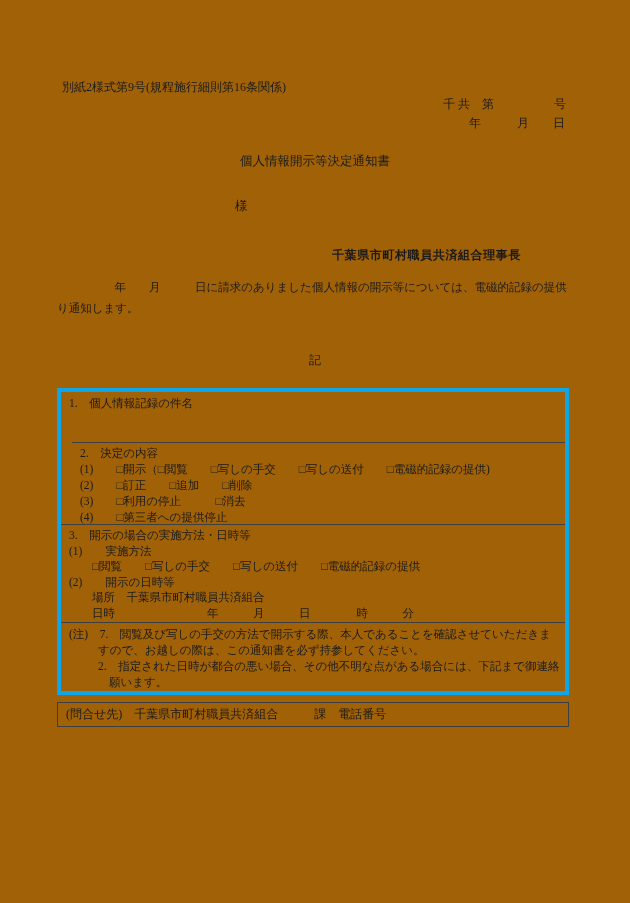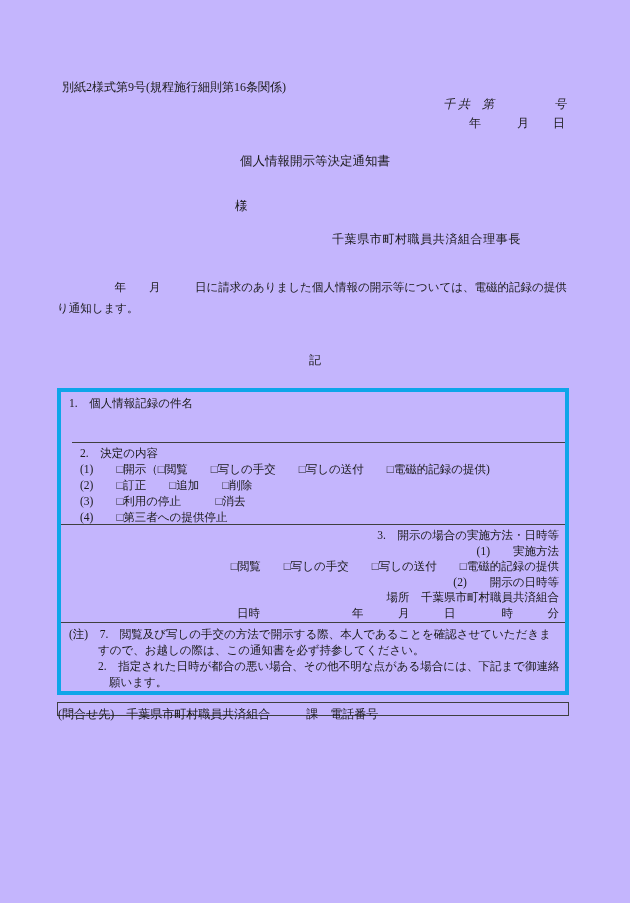--- a/index.html
+++ b/index.html
@@ -1,59 +1,60 @@
 <!DOCTYPE html>
 <html><head>
 <meta charset="utf-8">
 <style>
   html,body{margin:0;padding:0;background:#ffffff;}
   .page{
     position:relative;
     width:630px;height:903px;
-    background:#c4b5fd;
+    background:#a16207;
     color:#1a1a1a;
     font-family:"Liberation Serif","DejaVu Serif",serif;
     overflow:hidden;
   }
   .abs{position:absolute;white-space:nowrap;}
   .form-label{left:62px;top:79px;font-size:12px;}
-  .doc-number{right:64px;top:96px;font-size:12px;text-align:right;font-style:italic;}
+  .doc-number{right:64px;top:96px;font-size:12px;text-align:right;}
   .date-line{right:65px;top:115px;font-size:12px;text-align:right;}
   .title{left:0;width:100%;top:153px;text-align:center;font-size:12.5px;}
   .addressee{left:235px;top:198px;font-size:12.5px;}
-  .issuer{right:109px;top:231px;font-size:12px;letter-spacing:0.6px;}
+  .issuer{right:109px;top:247px;font-size:12px;letter-spacing:0.6px;font-weight:bold;}
   .body-par{left:57px;top:277px;width:520px;font-size:11.5px;line-height:21px;}
   .body-par .bline{white-space:nowrap;}
   .ki{left:0;width:100%;top:352px;text-align:center;font-size:12px;}
   .main-table{
     left:57px;top:388px;width:512px;
     box-sizing:border-box;
     border:4px solid #0ea5e9;
     font-size:11.5px;
   }
   .trow{
     box-sizing:border-box;
     border-top:1px solid #3f3f3f;
     padding:3px 6px 0 8px;
     line-height:16px;
     overflow:hidden;
   }
   .trow:first-child{border-top:none;}
   .trow .tline{white-space:nowrap;}
   .row-subject{height:50px;}
   .row-decision{height:82px;padding-top:2px;margin-left:11px;}
-  .row-method{height:98px;line-height:15.5px;text-align:right;}
+  .row-method{height:98px;line-height:15.5px;}
   .row-note{height:69px;}
   .ind-cont{padding-left:29px;}
   .ind-cont2{padding-left:40px;}
   .contact-box{
-    left:57px;top:702px;width:512px;height:14px;
+    left:57px;top:702px;width:512px;height:25px;
     box-sizing:border-box;
     border:1px solid #3f3f3f;
     font-size:12px;line-height:22px;
+    padding-left:8px;
   }
 </style>
 </head>
 <body>
 
 <div class="page">
 
   <div class="abs form-label">別紙2様式第9号(規程施行細則第16条関係)</div>
 
   <div class="abs doc-number">千 共　第　　　　　号</div>

